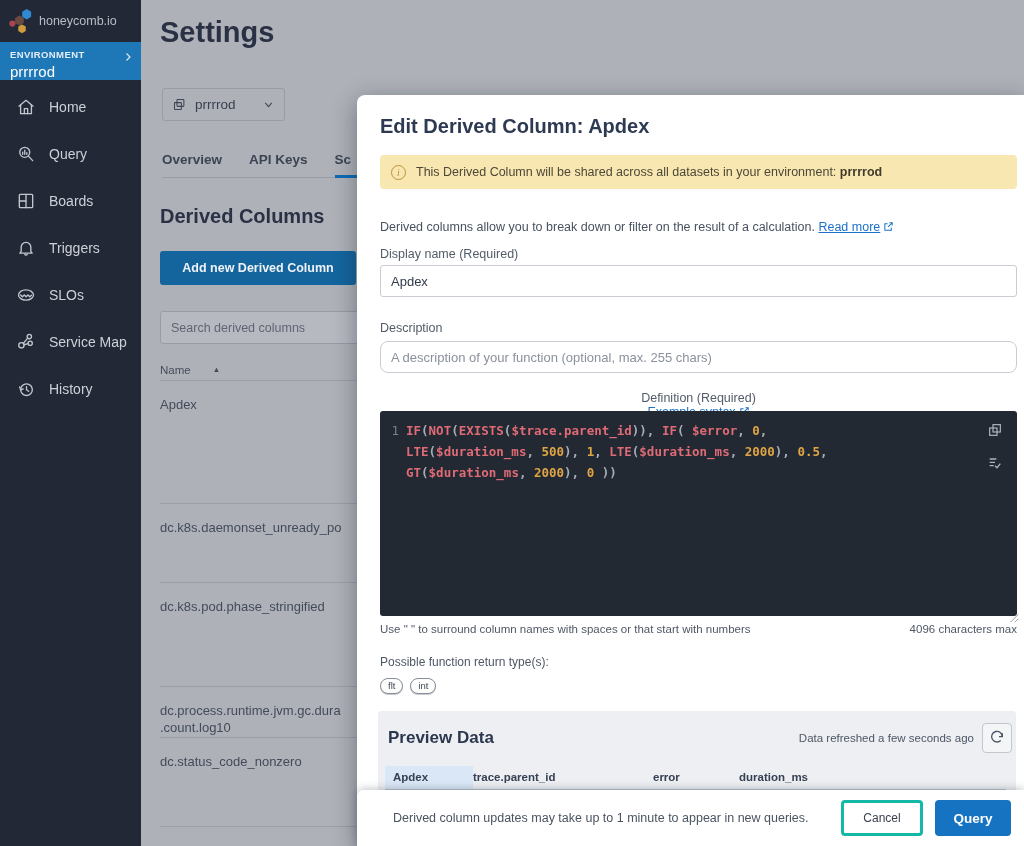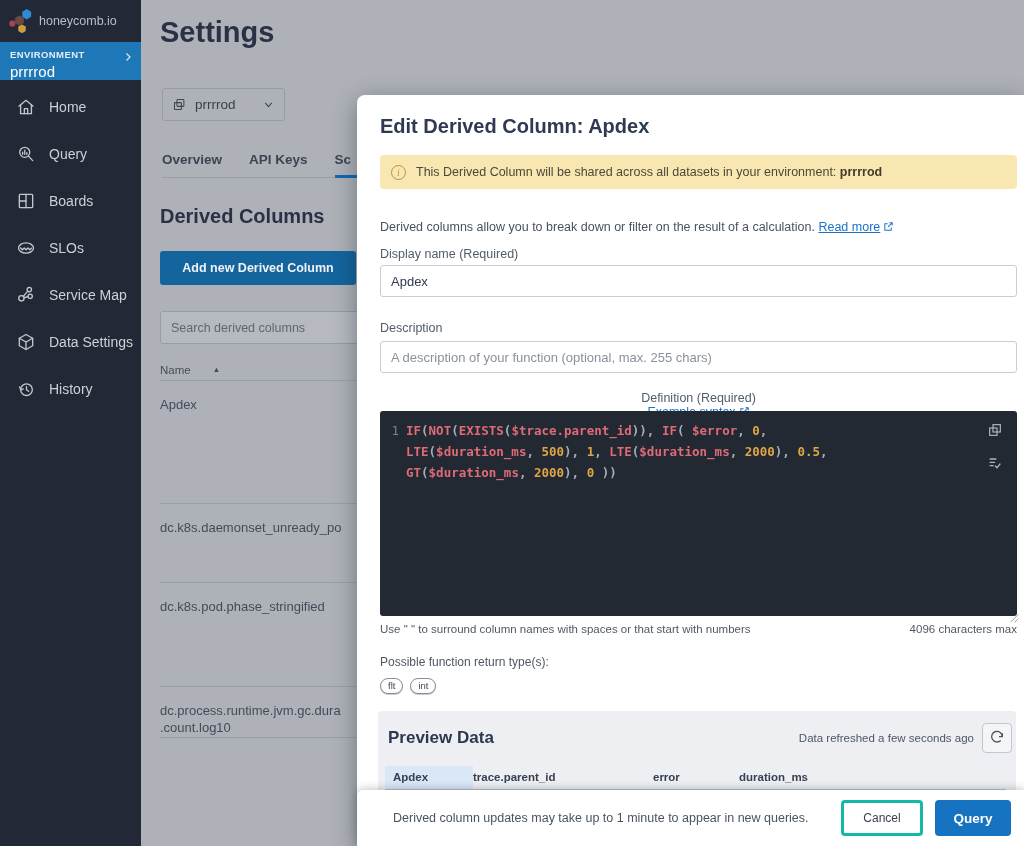--- a/index.html
+++ b/index.html
@@ -152,45 +152,45 @@
               <rect x="4" y="4" width="16" height="16" rx="1"></rect>
               <path d="M12 4v16"></path>
               <path d="M4 12h8"></path>
             </svg>
           </span>
           <span class="nav-label">Boards</span>
         </div>
         <div class="nav-item">
           <span class="nav-icon">
             <svg width="20" height="20" viewBox="0 0 24 24" fill="none" stroke="#c2c7cf" stroke-width="1.6" stroke-linecap="round" stroke-linejoin="round">
+              <path d="M6.2 16v-5a5.8 5.8 0 0 1 11.6 0v5l1.6 2.2H4.6z"></path>
+              <path d="M10.5 19.5a1.6 1.6 0 0 0 3 0"></path>
+            </svg>
+          </span>
+          <span class="nav-label">Triggers</span>
+        </div>
+        <div class="nav-item">
+          <span class="nav-icon">
+            <svg width="20" height="20" viewBox="0 0 24 24" fill="none" stroke="#c2c7cf" stroke-width="1.6" stroke-linecap="round" stroke-linejoin="round">
               <ellipse cx="12" cy="12" rx="9" ry="6.2"></ellipse>
               <path d="M5.5 12l2.2 2.2 2.2-2.2 2.2 2.2 2.2-2.2 2.2 2.2 2-2"></path>
             </svg>
           </span>
           <span class="nav-label">SLOs</span>
         </div>
         <div class="nav-item">
           <span class="nav-icon">
             <svg width="20" height="20" viewBox="0 0 24 24" fill="none" stroke="#c2c7cf" stroke-width="1.6" stroke-linecap="round" stroke-linejoin="round">
               <circle cx="6.5" cy="16" r="3.2"></circle>
               <circle cx="16" cy="5.5" r="2.6"></circle>
               <circle cx="17" cy="13.5" r="2.6"></circle>
               <path d="M8.8 13.7l5-6M9.5 15.3l5-1.3"></path>
             </svg>
           </span>
           <span class="nav-label">Service Map</span>
-        </div>
-        <div class="nav-item">
-          <span class="nav-icon">
-            <svg width="20" height="20" viewBox="0 0 24 24" fill="none" stroke="#c2c7cf" stroke-width="1.6" stroke-linecap="round" stroke-linejoin="round">
-              <path d="M12 3l8 4.5v9L12 21l-8-4.5v-9z"></path>
-              <path d="M4 7.5l8 4.5 8-4.5M12 12v9"></path>
-            </svg>
-          </span>
-          <span class="nav-label">Data Settings</span>
         </div>
         <div class="nav-item">
           <span class="nav-icon">
             <svg width="20" height="20" viewBox="0 0 24 24" fill="none" stroke="#c2c7cf" stroke-width="1.6" stroke-linecap="round" stroke-linejoin="round">
               <circle cx="12.6" cy="12.8" r="7"></circle>
               <path d="M12.6 9.3v3.5l2.6 2"></path>
               <path d="M4.4 9.6l1.2 3.4 3.2-1.1"></path>
             </svg>
           </span>
           <span class="nav-label">History</span>
@@ -228,20 +228,21 @@
       <div class="bg-th">
         <span>Name</span>
         <span class="sort-arrow">▲</span>
       </div>
       <div id="bg-rows">
           <div class="bg-row" style="height: 123px;">Apdex</div>
           <div class="bg-row" style="height: 79px;">dc.k8s.daemonset_unready_po</div>
           <div class="bg-row" style="height: 104px;">dc.k8s.pod.phase_stringified</div>
           <div class="bg-row" style="height: 51px;">dc.process.runtime.jvm.gc.dura
 .count.log10</div>
+          <div class="bg-row" style="height: 89px;">dc.status_code_nonzero</div>
           <div class="bg-row" style="height: 19px;"></div>
         </div>
     </div>
   </div>
 
   <div class="modal">
     <div class="m-title">Edit Derived Column: Apdex</div>
 
     <div class="banner">
       <span class="banner-icon">i</span>
@@ -255,21 +256,21 @@
             <path d="M20 4l-9 9"></path>
             <path d="M18 14v6H4V6h6"></path>
           </svg>
       </span>
     </div>
 
     <div class="f-label" style="top:152px">Display name (Required)</div>
     <input class="t-input" style="top: 170px;" value="Apdex">
 
     <div class="f-label" style="top:226px">Description</div>
-    <input class="t-input" style="top: 246px;" placeholder="A description of your function (optional, max. 255 chars)">
+    <input class="t-input" style="top: 246px; border-radius: 8px;" placeholder="A description of your function (optional, max. 255 chars)">
 
     <div class="def-row">
       <span class="f-label">Definition (Required)</span>
       <span class="example">
         <span class="link">Example syntax</span><span class="ext">
           <svg width="11" height="11" viewBox="0 0 24 24" fill="none" stroke="#1b72c8" stroke-width="2.2">
               <path d="M14 4h6v6"></path>
               <path d="M20 4l-9 9"></path>
               <path d="M18 14v6H4V6h6"></path>
             </svg>

